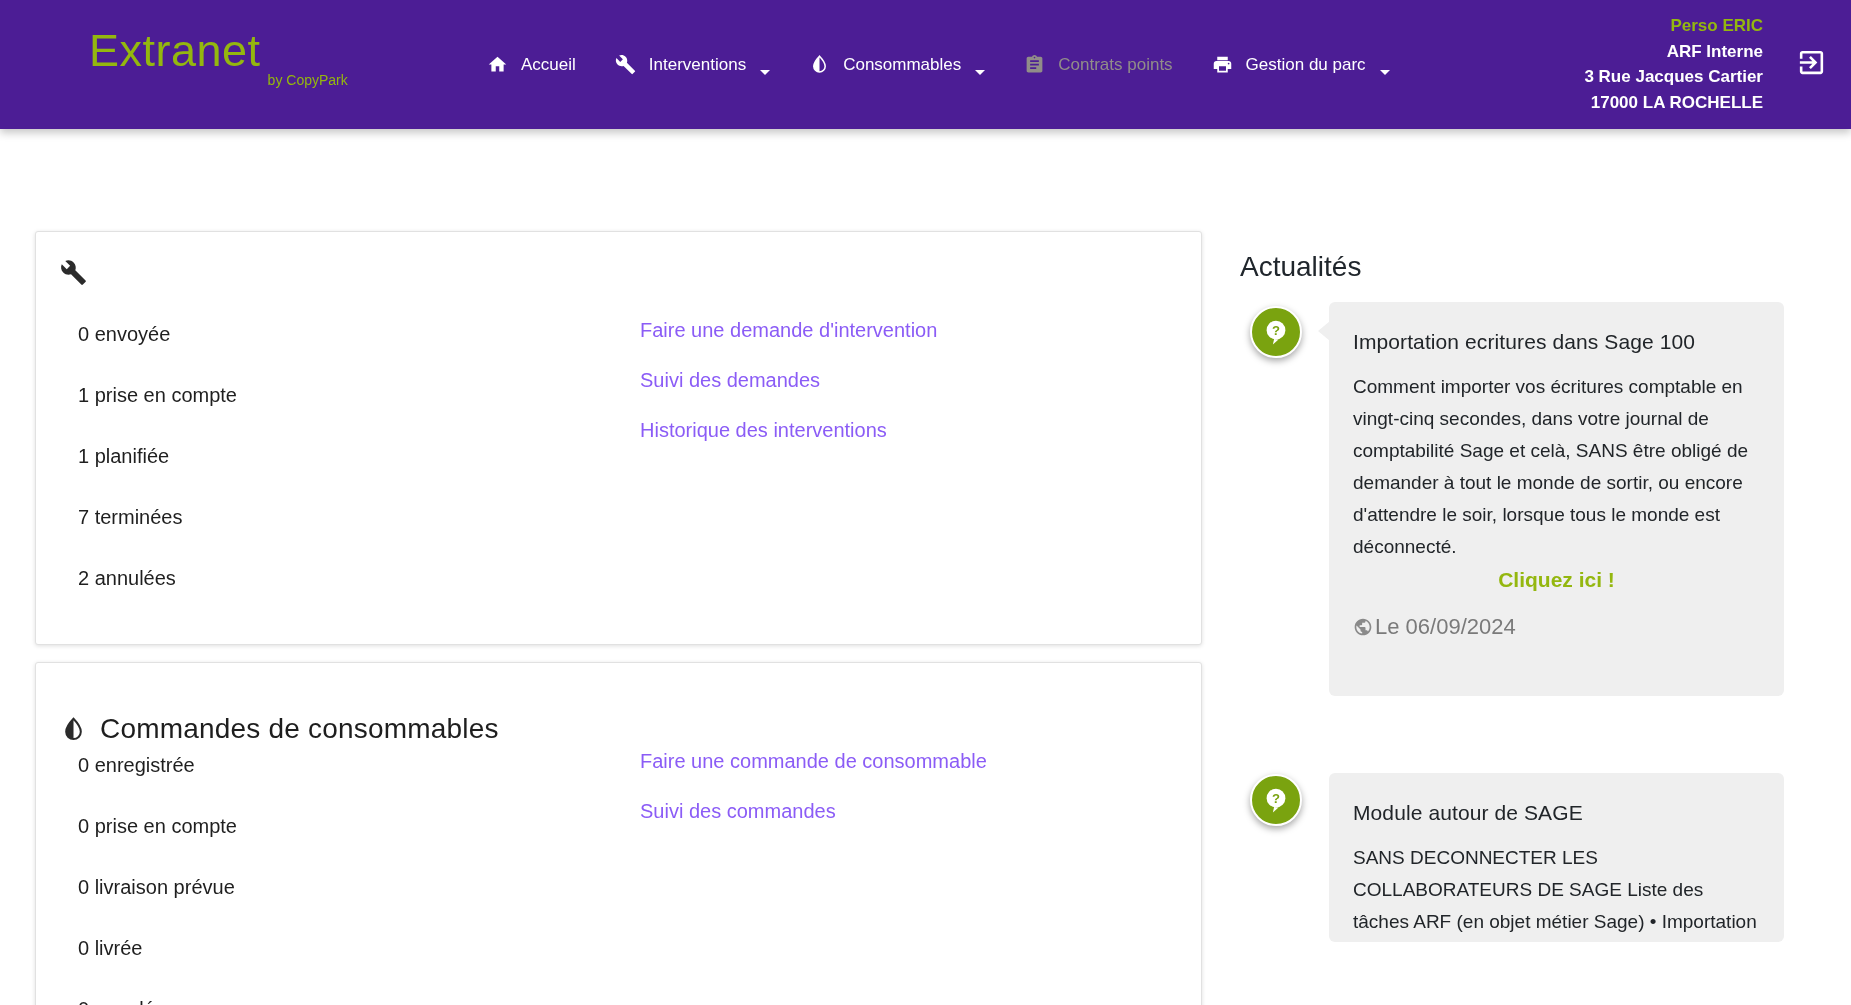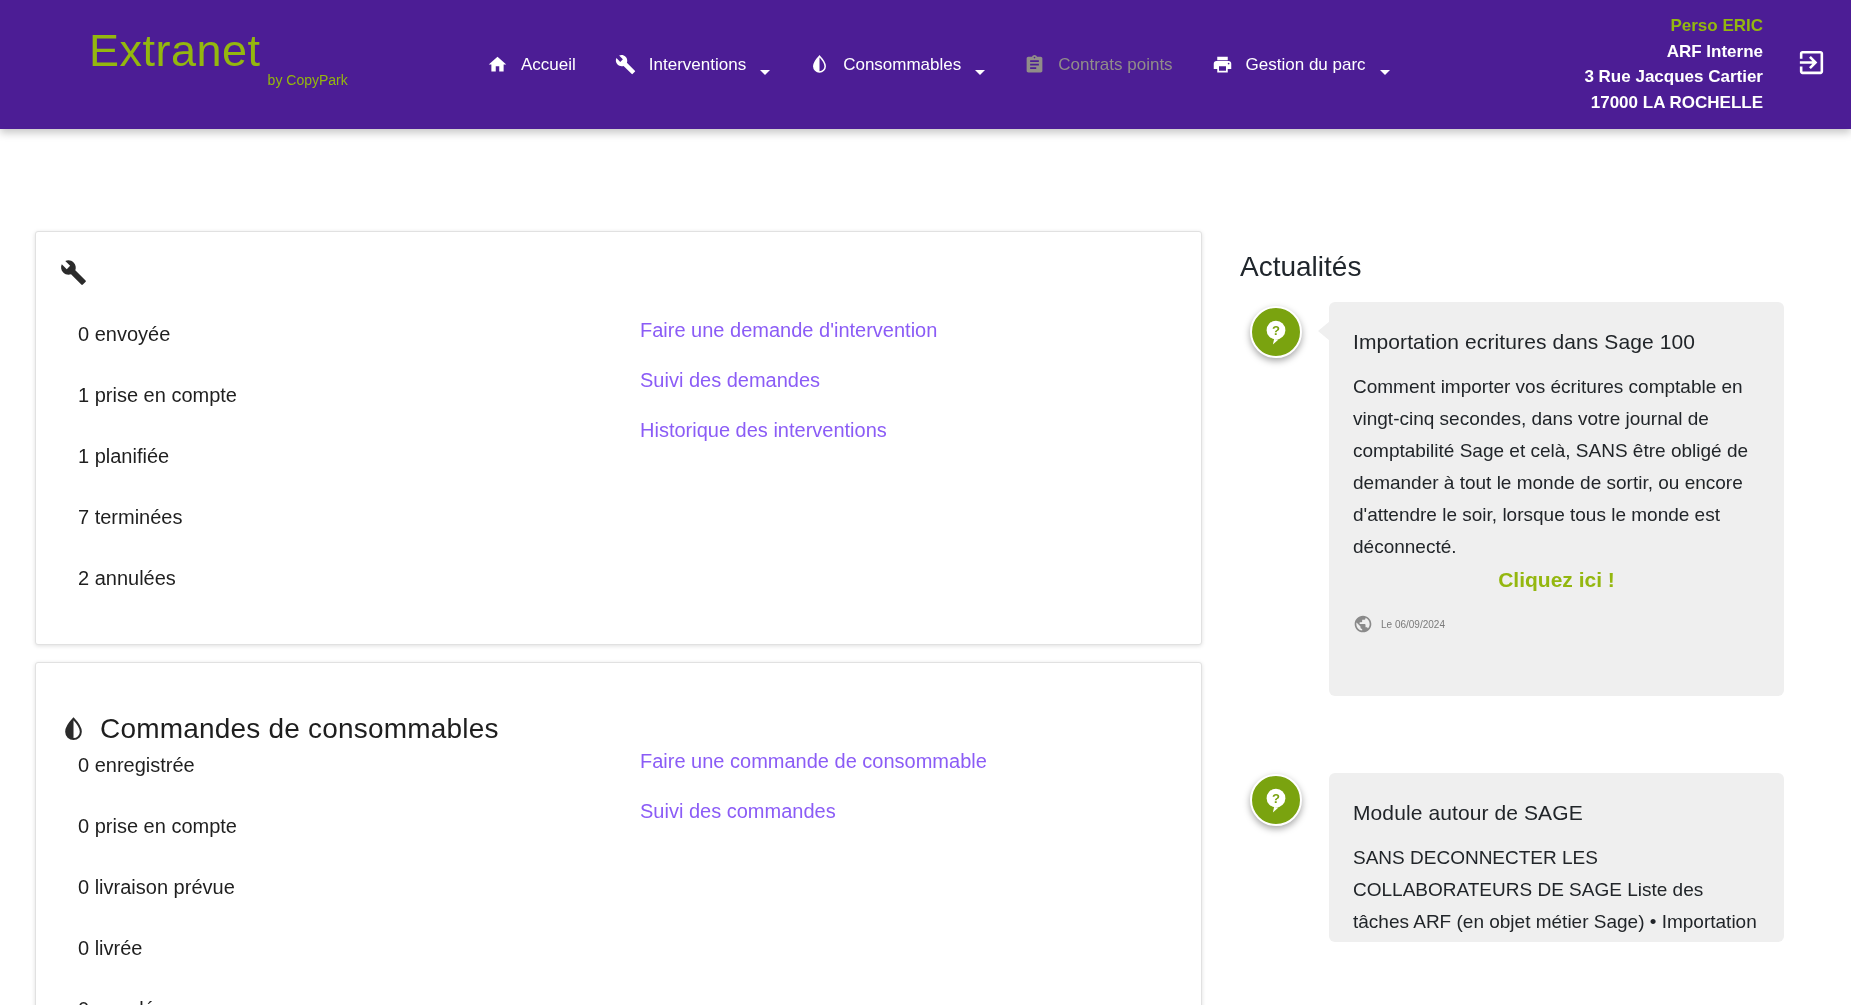--- a/index.html
+++ b/index.html
@@ -57,21 +57,21 @@
              padding:0 24px;box-sizing:border-box;color:#212529;}
   #news-card-1{top:302px;height:394px;}
   #news-card-2{top:773px;height:169px;overflow:hidden;}
   .news-card::before{content:"";position:absolute;left:-11px;top:19px;width:0;height:0;
              border-top:10px solid transparent;border-bottom:10px solid transparent;
              border-right:12px solid #efefef;}
   .news-card-title{margin:28px 0 0 0;font-size:21px;font-weight:400;letter-spacing:.1px;}
   .news-card-body{margin:17px 0 0 0;font-size:19px;line-height:32px;font-weight:400;}
   .news-link{display:block;text-align:center;color:#94b70f;font-weight:700;font-size:21px;
              margin-top:5px;text-decoration:none;cursor:pointer;}
-  .news-date{display:flex;align-items:center;gap:8px;margin-top:22px;color:#7a7a7a;font-size:10px;}
+  .news-date{display:flex;align-items:center;gap:2px;margin-top:22px;color:#7a7a7a;font-size:22px;}
   .news-date svg{width:20px;height:20px;fill:#8a8a8a;flex:none;}
 
   .qicon{position:absolute;width:48px;height:48px;border-radius:50%;background:#7aa30f;
          border:2px solid #ffffff;box-shadow:0 3px 7px rgba(0,0,0,.35);
          display:flex;align-items:center;justify-content:center;z-index:2;}
   #qicon-1{left:1250px;top:306px;}
   #qicon-2{left:1250px;top:774px;}
 </style>
 </head>
 <body>

